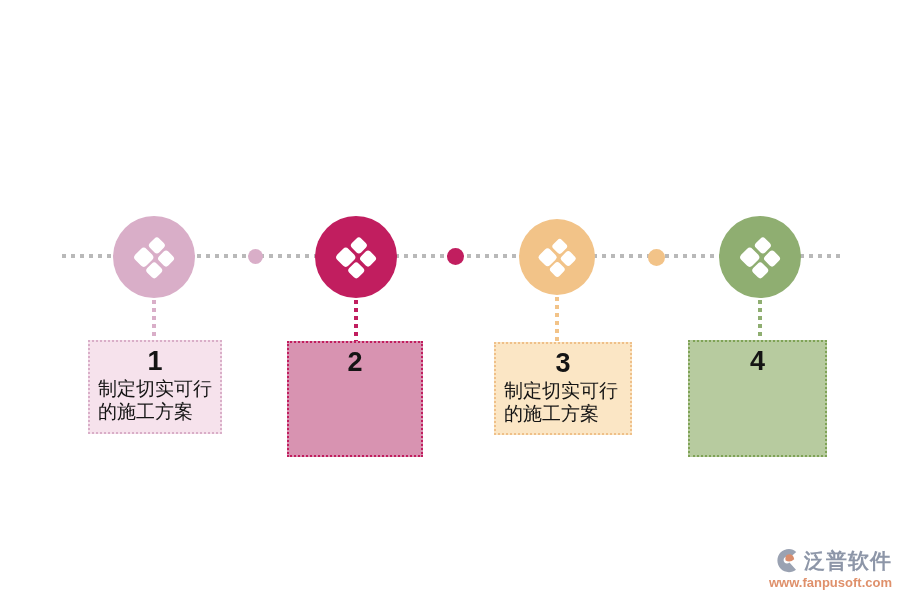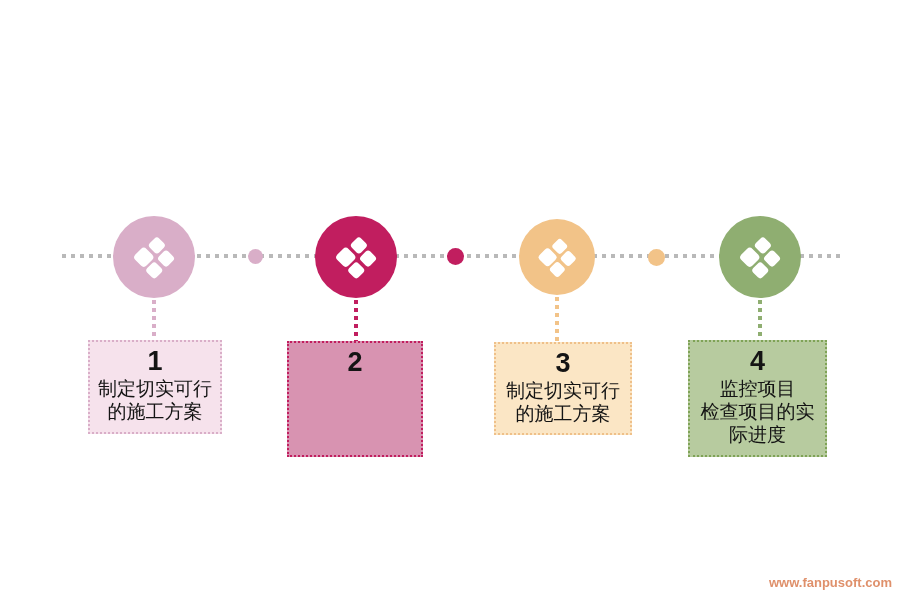--- a/index.html
+++ b/index.html
@@ -69,21 +69,21 @@
     font-weight: bold;
     color: #141414;
     line-height: 1.15;
   }
   .step-text {
     font-size: 19px;
     color: #141414;
     line-height: 23px;
     padding: 0 2px;
     white-space: pre-line;
-    text-align: center;
+    text-align: left;
   }
 
   
   .watermark {
     position: absolute;
     right: 8px;
     bottom: 10px;
     width: 135px;
   }
   .wm-row {
@@ -167,21 +167,26 @@
     <svg viewBox="0 0 80 80">
       <rect x="34" y="12" width="20" height="20" rx="5" fill="#ffffff" transform="rotate(45 44 22)"></rect>
       <rect x="12" y="28" width="24" height="24" rx="6" fill="#ffffff" transform="rotate(45 24 40)"></rect>
       <rect x="48" y="32" width="20" height="20" rx="5" fill="#ffffff" transform="rotate(45 58 42)"></rect>
       <rect x="30" y="50" width="20" height="20" rx="5" fill="#ffffff" transform="rotate(45 40 60)"></rect>
     </svg>
   </div>
   <div class="v-connector vc-4"></div>
   <div class="step-box box-4">
     <div class="step-number">4</div>
-    <div class="step-text">监控项目
-检查项目的实际进度</div>
   </div>
 
   <div class="watermark">
+    <div class="wm-row">
+      <svg class="wm-logo" viewBox="0 0 28 30">
+        <path d="M14 2 C6.8 2 1.5 7.5 1.5 14.5 C1.5 21.5 7 27 14 27 C17 27 19.5 26.2 21.5 24.5 L14.5 16.5 C13 18 10.5 18 9.2 16.5 C7.8 15 7.9 12.6 9.4 11.2 C10.9 9.8 13.3 9.9 14.7 11.4 L21.8 5.2 C19.7 3.2 17 2 14 2 Z" fill="#9aa2b2"></path>
+        <path d="M12 8.2 Q18.5 6.5 19.6 13.2 Q15.2 17.2 10.3 14.4 Q9.4 10.2 12 8.2 Z" fill="#d98d6d"></path>
+      </svg>
+      <span class="wm-brand">泛普软件</span>
+    </div>
     <div class="wm-url">www.fanpusoft.com</div>
   </div>
 
 </div>
 
 </body></html>

